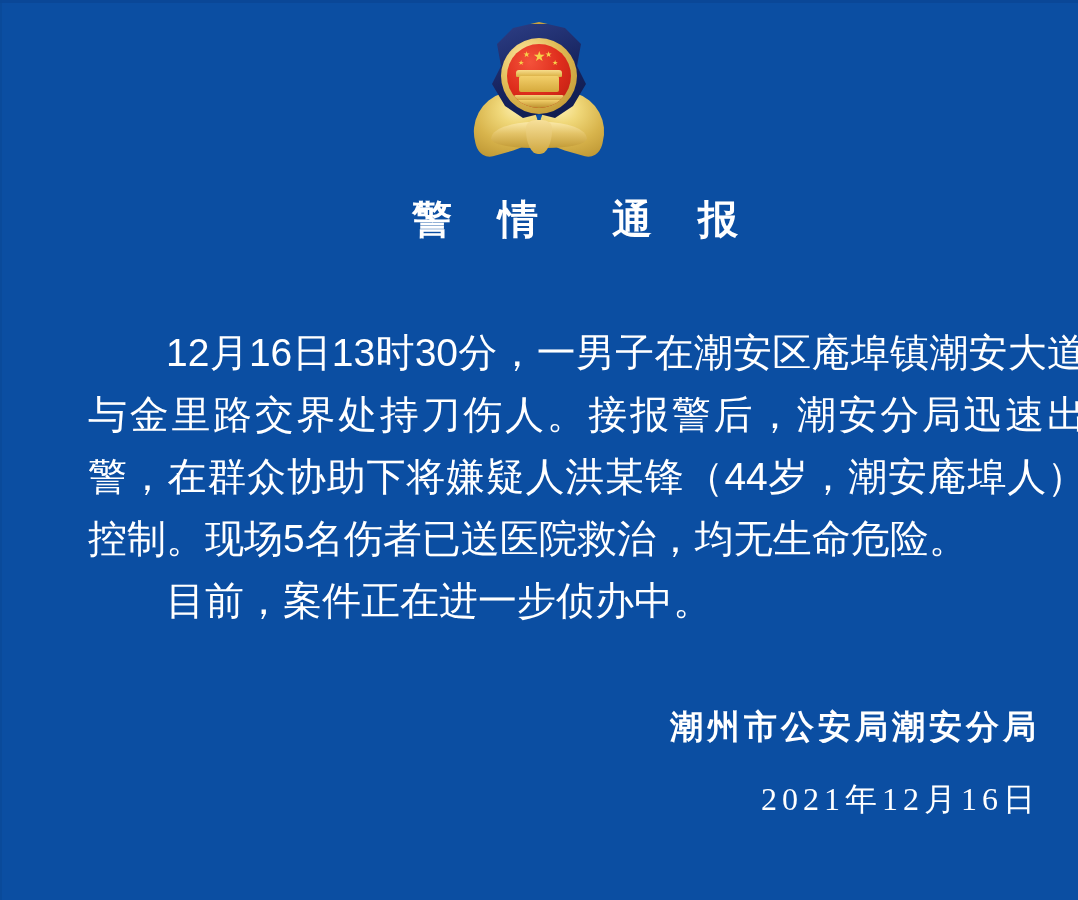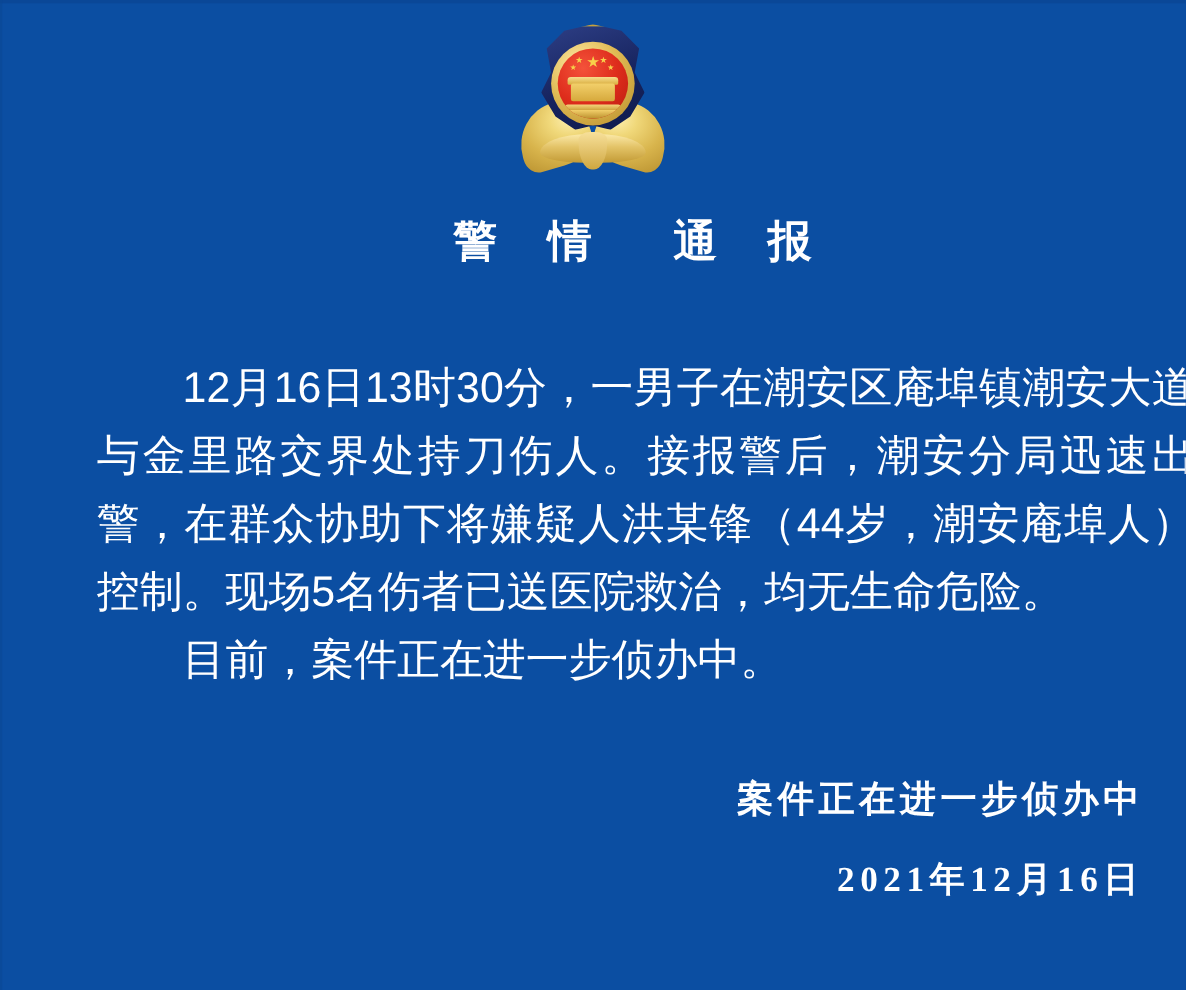--- a/index.html
+++ b/index.html
@@ -225,21 +225,21 @@
     font-size: 33px;
     letter-spacing: 4px;
     font-weight: 600;
     line-height: 46px;
     white-space: nowrap;
   }
   .footer-date {
     margin-top: 26px;
     font-size: 32px;
     letter-spacing: 5px;
-    font-weight: 700;
+    font-weight: 400;
     line-height: 46px;
     white-space: nowrap;
   }
 </style>
 </head>
 <body>
 
 <div class="poster">
 
   <div class="top-edge"></div>
@@ -268,17 +268,17 @@
   </div>
 
   <div class="title">警 情  通 报</div>
 
   <div class="body-text">
     <p class="para">12月16日13时30分，一男子在潮安区庵埠镇潮安大道与金里路交界处持刀伤人。接报警后，潮安分局迅速出警，在群众协助下将嫌疑人洪某锋（44岁，潮安庵埠人）控制。现场5名伤者已送医院救治，均无生命危险。</p>
     <p class="para">目前，案件正在进一步侦办中。</p>
   </div>
 
   <div class="footer">
-    <div class="footer-org">案件正在进一步侦办中</div>
+    <div class="footer-org">潮州市公安局潮安分局</div>
     <div class="footer-date">2021年12月16日</div>
   </div>
 
 </div>
 
 </body></html>

